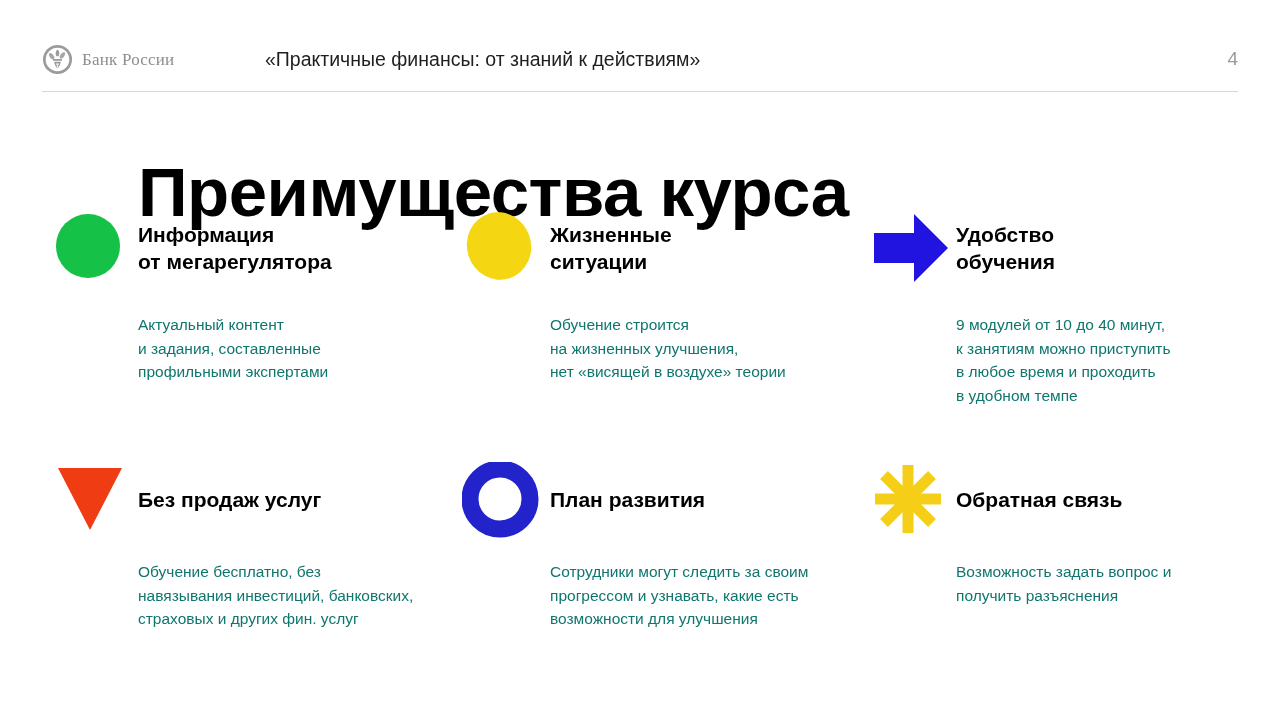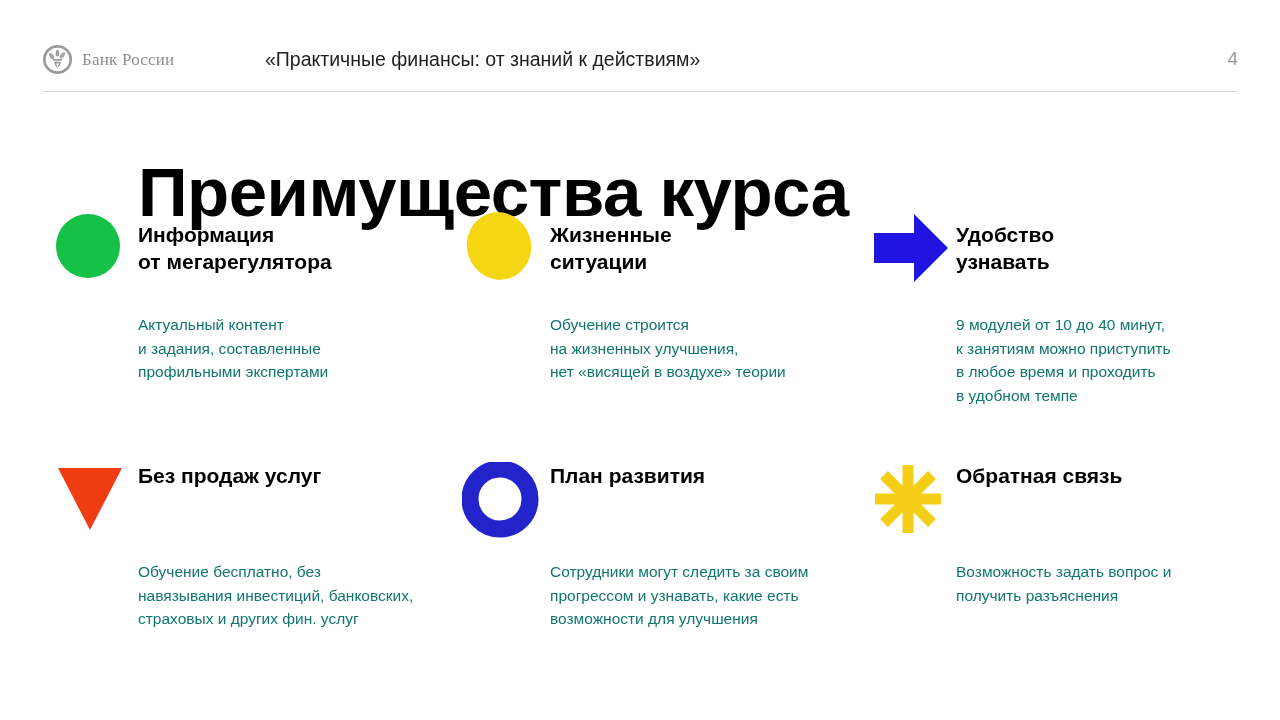--- a/index.html
+++ b/index.html
@@ -136,21 +136,21 @@
   .card-body {
     font-size: 15.5px;
     line-height: 1.52;
     color: #0f766e;
     white-space: pre-line;
     margin-left: 88px;
   }
 
   
   .row-top .card-body { margin-top: 21px; }
-  .row-bottom .card-head { min-height: 76px; align-items: flex-start; }
+  .row-bottom .card-head { min-height: 76px; align-items: center; }
   .row-bottom .card-title { padding-top: 0; }
   .row-bottom .card-body { margin-top: 22px; }
 
   
   .row-bottom .card-icon { height: 76px; }
 </style>
 </head>
 <body>
 
 <div class="slide">
@@ -217,21 +217,21 @@
       </div>
 
       <div class="card col-2">
         <div class="card-head">
           <div class="card-icon">
             <svg width="88" height="92" viewBox="0 0 88 92" aria-hidden="true">
               <path d="M6 33 H46 V14 L80 48 L46 82 V63 H6 Z" fill="#2214e0"></path>
             </svg>
           </div>
           <div class="card-title">Удобство
-узнавать</div>
+обучения</div>
         </div>
         <div class="card-body">9 модулей от 10 до 40 минут,
 к занятиям можно приступить
 в любое время и проходить
 в удобном темпе</div>
       </div>
 
     </div>
 
     <div class="card-row row-bottom">

